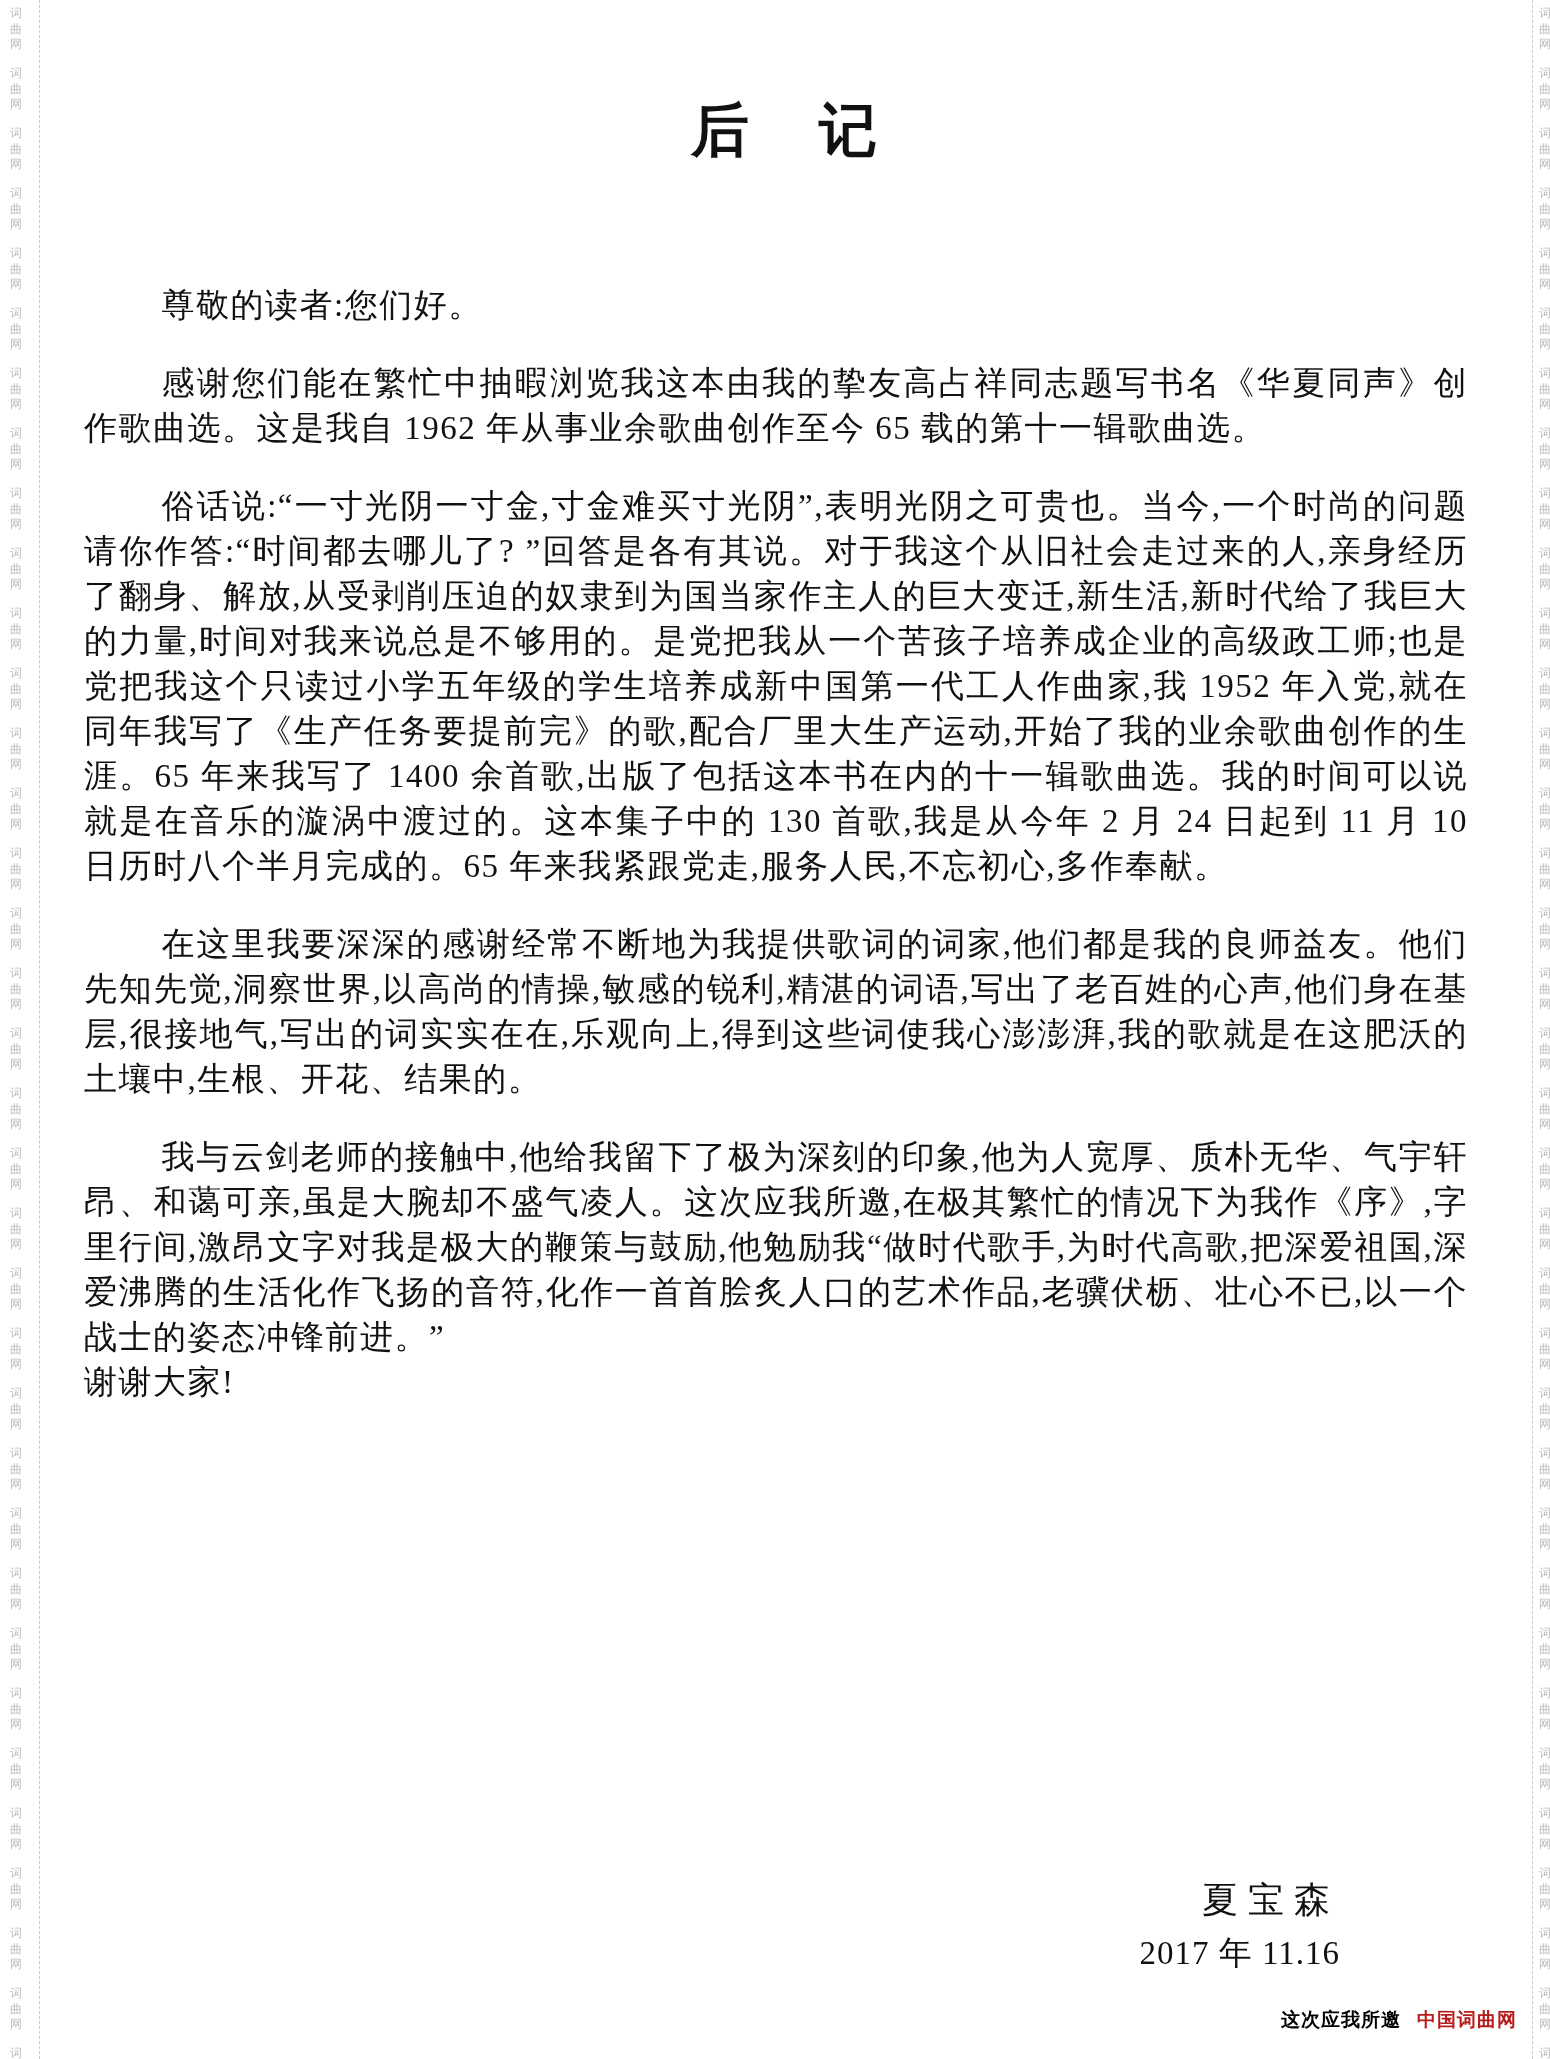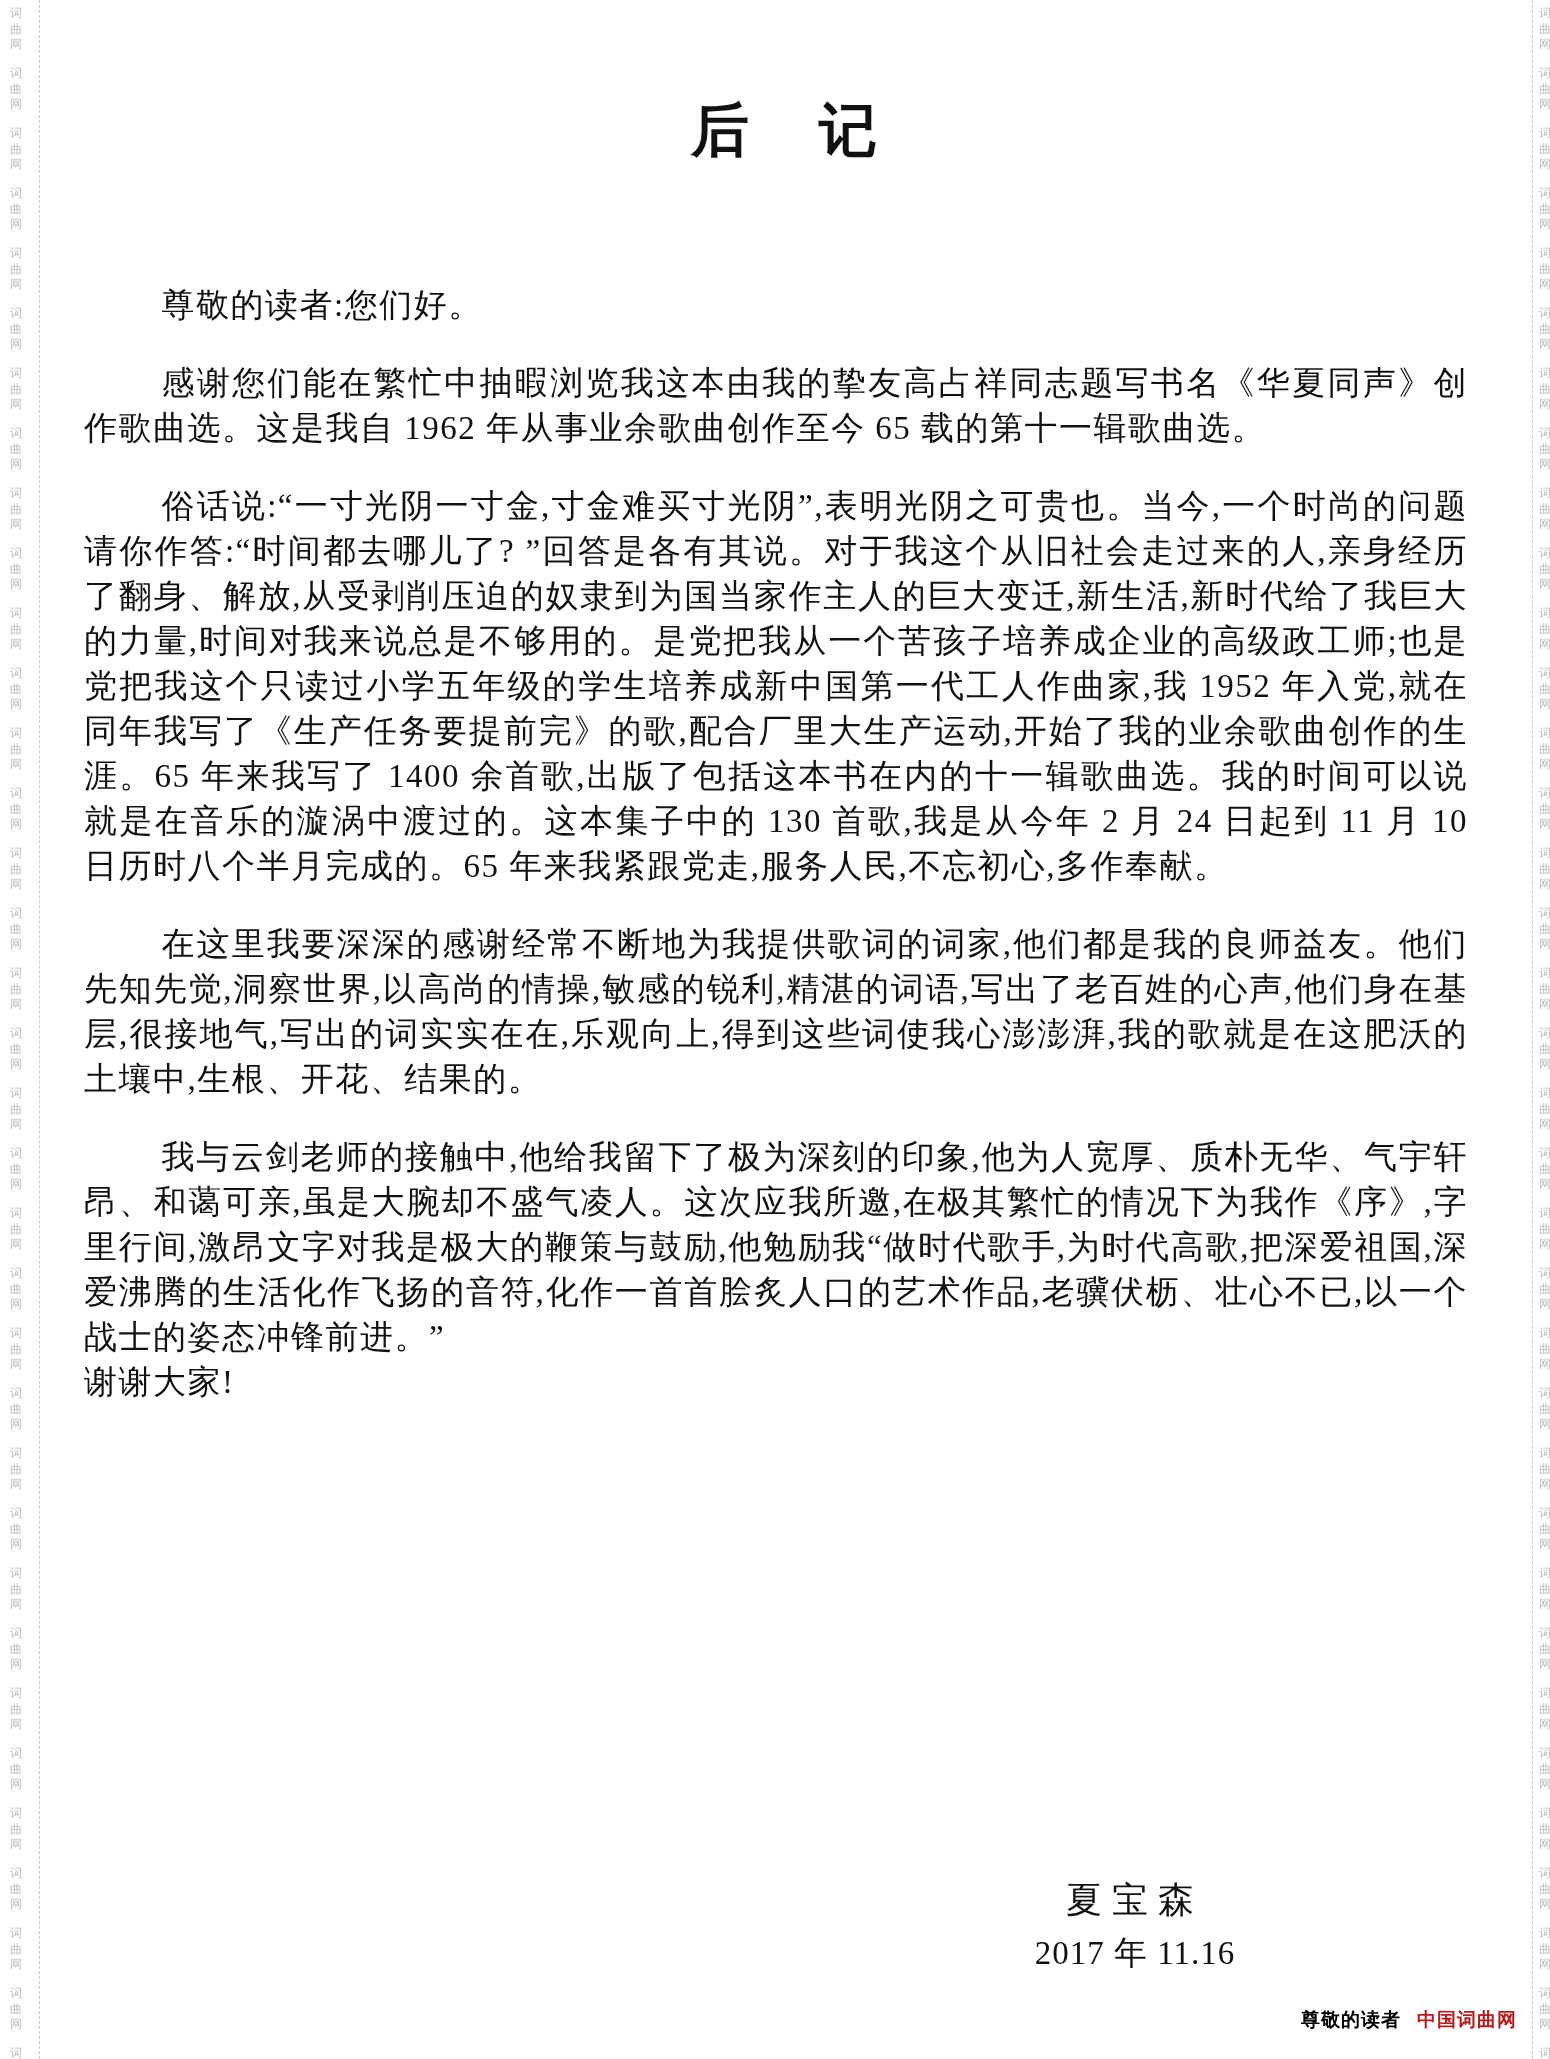--- a/index.html
+++ b/index.html
@@ -39,21 +39,21 @@
   .body-text{
     position:absolute;top:250px;left:84px;width:1384px;
     font-size:33px;line-height:45px;letter-spacing:1.5px;
     text-align:justify;
   }
   .body-text p{margin:0;}
   .body-text p.indent{text-indent:2.35em;margin-top:33px;}
   
   .signature{
     position:absolute;top:1878px;left:930px;width:410px;
-    text-align:center;
+    text-align:right;
   }
   .signature .sig-name{
     font-size:36px;letter-spacing:10px;line-height:44px;
   }
   .signature .sig-date{
     font-size:33px;letter-spacing:1px;line-height:44px;margin-top:9px;
   }
   
   .footer{
     position:absolute;top:2006px;right:33px;
@@ -432,16 +432,16 @@
       <p class="para indent">我与云剑老师的接触中,他给我留下了极为深刻的印象,他为人宽厚、质朴无华、气宇轩昂、和蔼可亲,虽是大腕却不盛气凌人。这次应我所邀,在极其繁忙的情况下为我作《序》,字里行间,激昂文字对我是极大的鞭策与鼓励,他勉励我“做时代歌手,为时代高歌,把深爱祖国,深爱沸腾的生活化作飞扬的音符,化作一首首脍炙人口的艺术作品,老骥伏枥、壮心不已,以一个战士的姿态冲锋前进。”</p>
       <p class="para">谢谢大家!</p>
     </div>
 
   <div class="signature">
     <div class="sig-name">夏宝森</div>
     <div class="sig-date">2017 年 11.16</div>
   </div>
 
   <div class="footer">
-    <span class="src-prefix">尊敬的读者</span><span class="src-site" style="color: #b91c1c; text-align: right;">中国词曲网</span>
+    <span class="src-prefix">这次应我所邀</span><span class="src-site" style="color: #b91c1c; text-align: right;">中国词曲网</span>
   </div>
 
 </div>
 
 </body></html>

